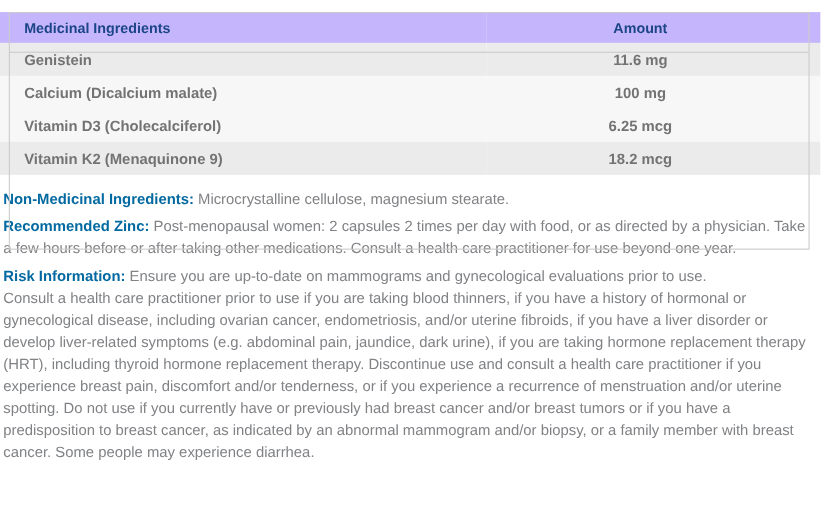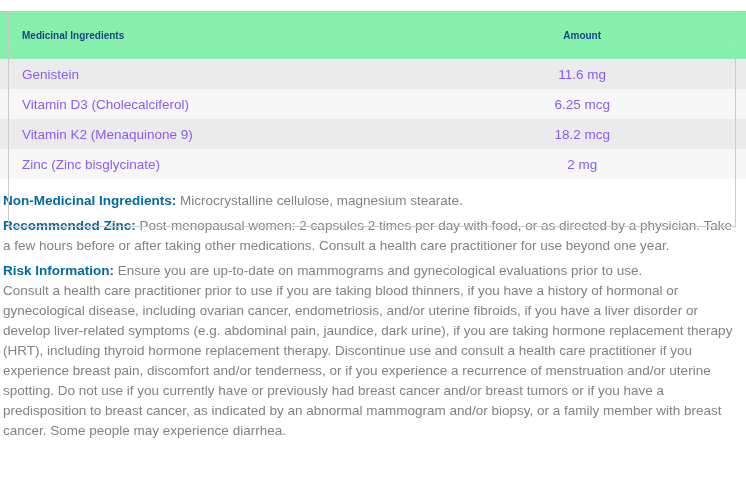--- a/index.html
+++ b/index.html
@@ -21,33 +21,33 @@
     position: relative;
     margin-top: 11px;
     width: 746px;
   }
   table.ing-table {
     width: 746px;
     border-collapse: collapse;
     table-layout: fixed;
   }
   table.ing-table th {
-    height: 48px;
-    background: #86efac;
+    height: 28px;
+    background: #c4b5fd;
     color: #1b4586;
-    font-size: 10px;
+    font-size: 13px;
     font-weight: bold;
     vertical-align: middle;
     padding: 0;
   }
   table.ing-table td {
     height: 30px;
-    color: #8b5cf6;
+    color: #737373;
     font-size: 13.5px;
-    font-weight: normal;
+    font-weight: bold;
     vertical-align: middle;
     padding: 0;
     margin-top: 36px;
   }
   .col-ingredient { width: 60%; text-align: left; padding-left: 22px !important; }
   .col-amount    { width: 40%; text-align: center; padding-right: 24px !important; }
   tr.stripe-odd  td { background: #ebebeb; }
   tr.stripe-even td { background: #f7f7f7; }
 
   
@@ -95,30 +95,30 @@
         <th class="col-ingredient">Medicinal Ingredients</th>
         <th class="col-amount">Amount</th>
       </tr>
     </thead>
     <tbody>
       <tr class="stripe-odd">
         <td class="col-ingredient">Genistein</td>
         <td class="col-amount">11.6 mg</td>
       </tr>
       <tr class="stripe-even">
+        <td class="col-ingredient">Calcium (Dicalcium malate)</td>
+        <td class="col-amount">100 mg</td>
+      </tr>
+      <tr class="stripe-even">
         <td class="col-ingredient">Vitamin D3 (Cholecalciferol)</td>
         <td class="col-amount">6.25 mcg</td>
       </tr>
       <tr class="stripe-odd">
         <td class="col-ingredient">Vitamin K2 (Menaquinone 9)</td>
         <td class="col-amount">18.2 mcg</td>
-      </tr>
-      <tr class="stripe-even">
-        <td class="col-ingredient">Zinc (Zinc bisglycinate)</td>
-        <td class="col-amount">2 mg</td>
       </tr>
     </tbody>
   </table>
   <div class="table-border">
     <div class="header-rule"></div>
   </div>
 </div>
 
 <div class="text-section">
   <p><span class="label">Non-Medicinal Ingredients:</span><span> Microcrystalline cellulose, magnesium stearate.</span></p>

